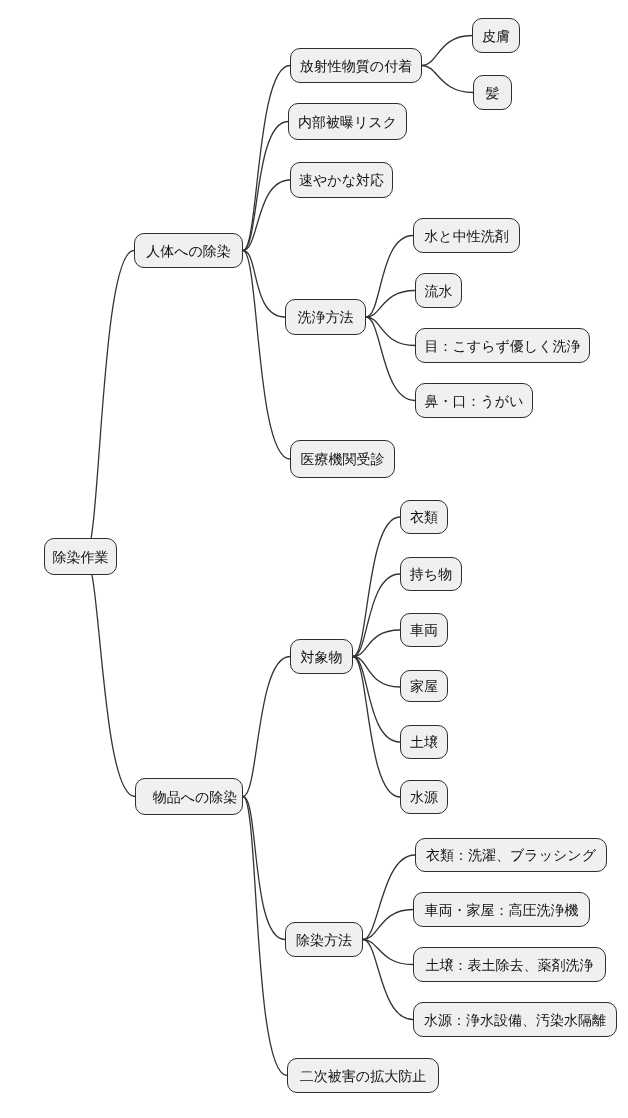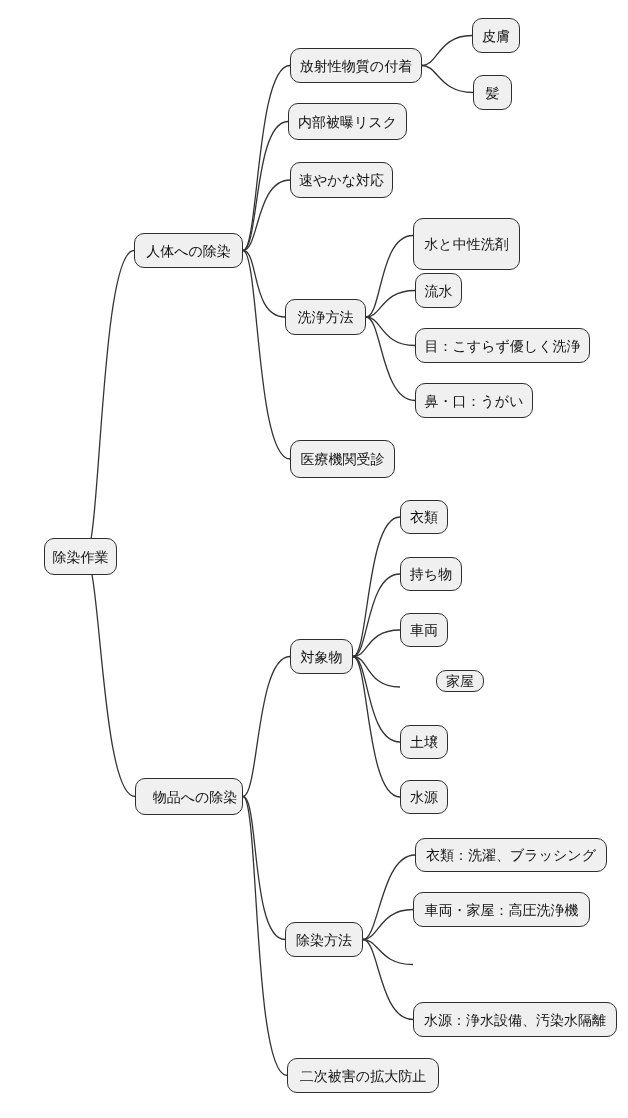--- a/index.html
+++ b/index.html
@@ -72,50 +72,51 @@
   <div class="node" style="left:472px; top:18px; width:48px; height:35px;">皮膚</div>
 
   <div class="node" style="left:473px; top:75px; width:39px; height:35px;">髪</div>
 
   <div class="node" style="left:288px; top:103px; width:119px; height:37px;">内部被曝リスク</div>
 
   <div class="node" style="left:290px; top:162px; width:103px; height:36px;">速やかな対応</div>
 
   <div class="node" style="left:285px; top:299px; width:81px; height:36px;">洗浄方法</div>
 
-  <div class="node" style="left:413px; top:218px; width:107px; height:52px;">水と中性洗剤</div>
+  <div class="node" style="left:413px; top:218px; width:107px; height:35px;">水と中性洗剤</div>
 
   <div class="node" style="left:415px; top:273px; width:47px; height:35px;">流水</div>
 
   <div class="node" style="left:415px; top:328px; width:175px; height:35px;">目：こすらず優しく洗浄</div>
 
   <div class="node" style="left:415px; top:383px; width:118px; height:35px;">鼻・口：うがい</div>
 
   <div class="node" style="left:290px; top:440px; width:105px; height:38px;">医療機関受診</div>
 
   <div class="node" style="left:135px; top:778px; width:108px; height:37px;padding-left:12px;">物品への除染</div>
 
   <div class="node" style="left:290px; top:639px; width:63px; height:35px;">対象物</div>
 
   <div class="node" style="left:400px; top:500px; width:48px; height:34px;text-align:right;">衣類</div>
 
   <div class="node" style="left:400px; top:557px; width:62px; height:34px;">持ち物</div>
 
   <div class="node" style="left:400px; top:613px; width:48px; height:34px;">車両</div>
 
-  <div class="node" style="left:400px; top:670px; width:48px; height:22px;margin-left:36px;">家屋</div>
+  <div class="node" style="left:400px; top:670px; width:48px; height:32px;">家屋</div>
 
   <div class="node" style="left:400px; top:725px; width:48px; height:34px;">土壌</div>
 
   <div class="node" style="left:400px; top:780px; width:48px; height:34px;">水源</div>
 
   <div class="node" style="left:285px; top:922px; width:78px; height:35px;">除染方法</div>
 
   <div class="node" style="left:415px; top:838px; width:192px; height:34px;">衣類：洗濯、ブラッシング</div>
 
   <div class="node" style="left:413px; top:892px; width:177px; height:35px;">車両・家屋：高圧洗浄機</div>
 
+  <div class="node" style="left:413px; top:947px; width:193px; height:35px;">土壌：表土除去、薬剤洗浄</div>
 
   <div class="node" style="left:413px; top:1002px; width:204px; height:35px;">水源：浄水設備、汚染水隔離</div>
 
   <div class="node" style="left:287px; top:1058px; width:152px; height:35px;">二次被害の拡大防止</div>
 
 </div>
 
 </body></html>

